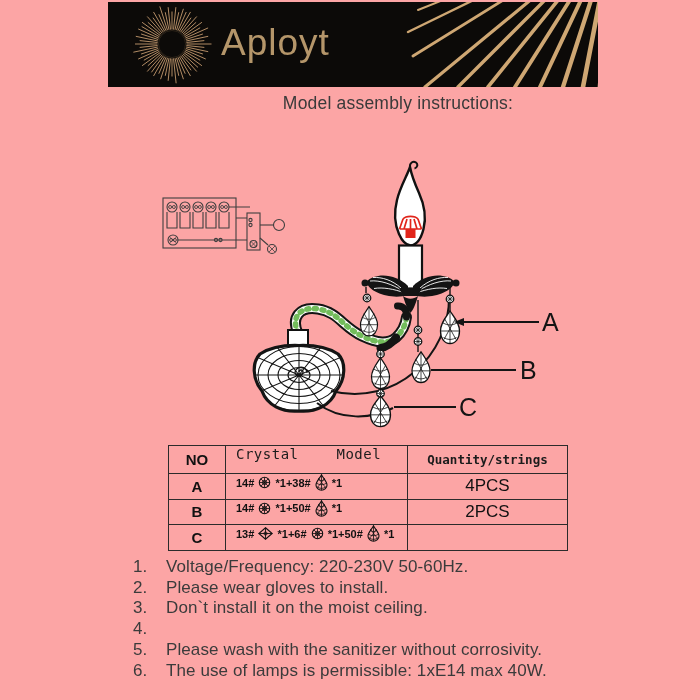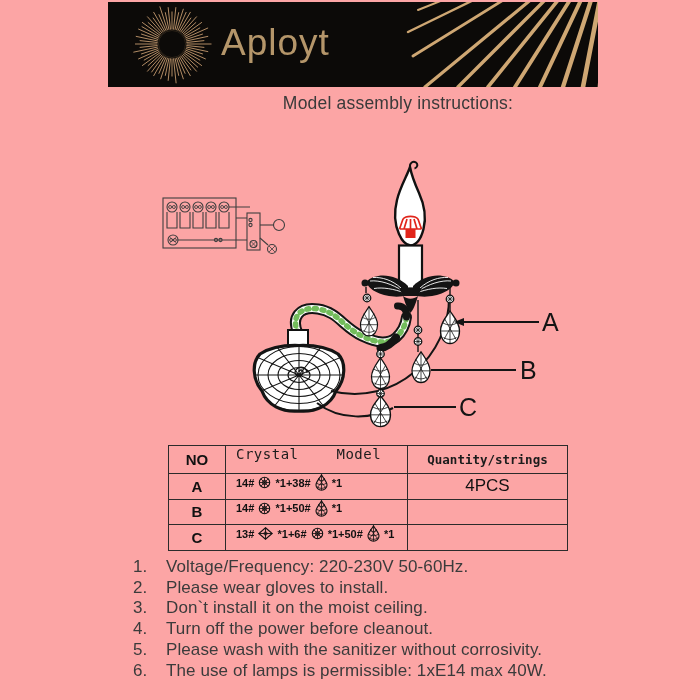--- a/index.html
+++ b/index.html
@@ -318,20 +318,23 @@
   </svg>
             <span style="white-space: pre;"> *1+50# </span>
             <svg width="13" height="17" viewBox="0 0 13 17">
     <path d="M6.5,0.8 C5,4 1,7.5 1,11 a5.5,5.2 0 0 0 11,0 C12,7.5 8,4 6.5,0.8 Z" fill="none" stroke="#111" stroke-width="1.1"></path>
     <path d="M6.5,0.8 V16 M1.2,9 Q6.5,12.5 11.8,9 M2,12.8 Q6.5,16 11,12.8 M3,5.5 Q6.5,8 10,5.5" stroke="#111" stroke-width="0.8" fill="none"></path>
     <path d="M3.2,4 L10.5,13.5 M9.8,4 L2.5,13.5" stroke="#111" stroke-width="0.7"></path>
   </svg>
             <span style="white-space: pre;"> *1</span>
           </div>
         </div>
+      <div class="c-qty">
+          <span class="qtyval">2PCS</span>
+        </div>
     </div>
     <div class="trow">
       <div class="c-no">C</div>
       <div class="c-spec">
           <div class="spec">
             <span style="white-space: pre;">13# </span>
             <svg width="15" height="13" viewBox="0 0 15 13">
     <path d="M7.5,0.8 L14.2,6.5 L7.5,12.2 L0.8,6.5 Z" fill="none" stroke="#111" stroke-width="1.2"></path>
     <path d="M7.5,0.8 V12.2 M0.8,6.5 H14.2" stroke="#111" stroke-width="0.9"></path>
     <circle cx="7.5" cy="6.5" r="1.6" fill="none" stroke="#111" stroke-width="0.9"></circle>
@@ -362,21 +365,20 @@
     <div class="line">
       <span class="num">2.</span>
       <span>Please wear gloves to install.</span>
     </div>
     <div class="line">
       <span class="num">3.</span>
       <span>Don`t install it on the moist ceiling.</span>
     </div>
     <div class="line">
       <span class="num">4.</span>
-      <span>Turn off the power before cleanout.</span>
     </div>
     <div class="line">
       <span class="num">5.</span>
       <span>Please wash with the sanitizer without corrosivity.</span>
     </div>
     <div class="line">
       <span class="num">6.</span>
       <span>The use of lamps is permissible: 1xE14 max 40W.</span>
     </div>
   </div>

